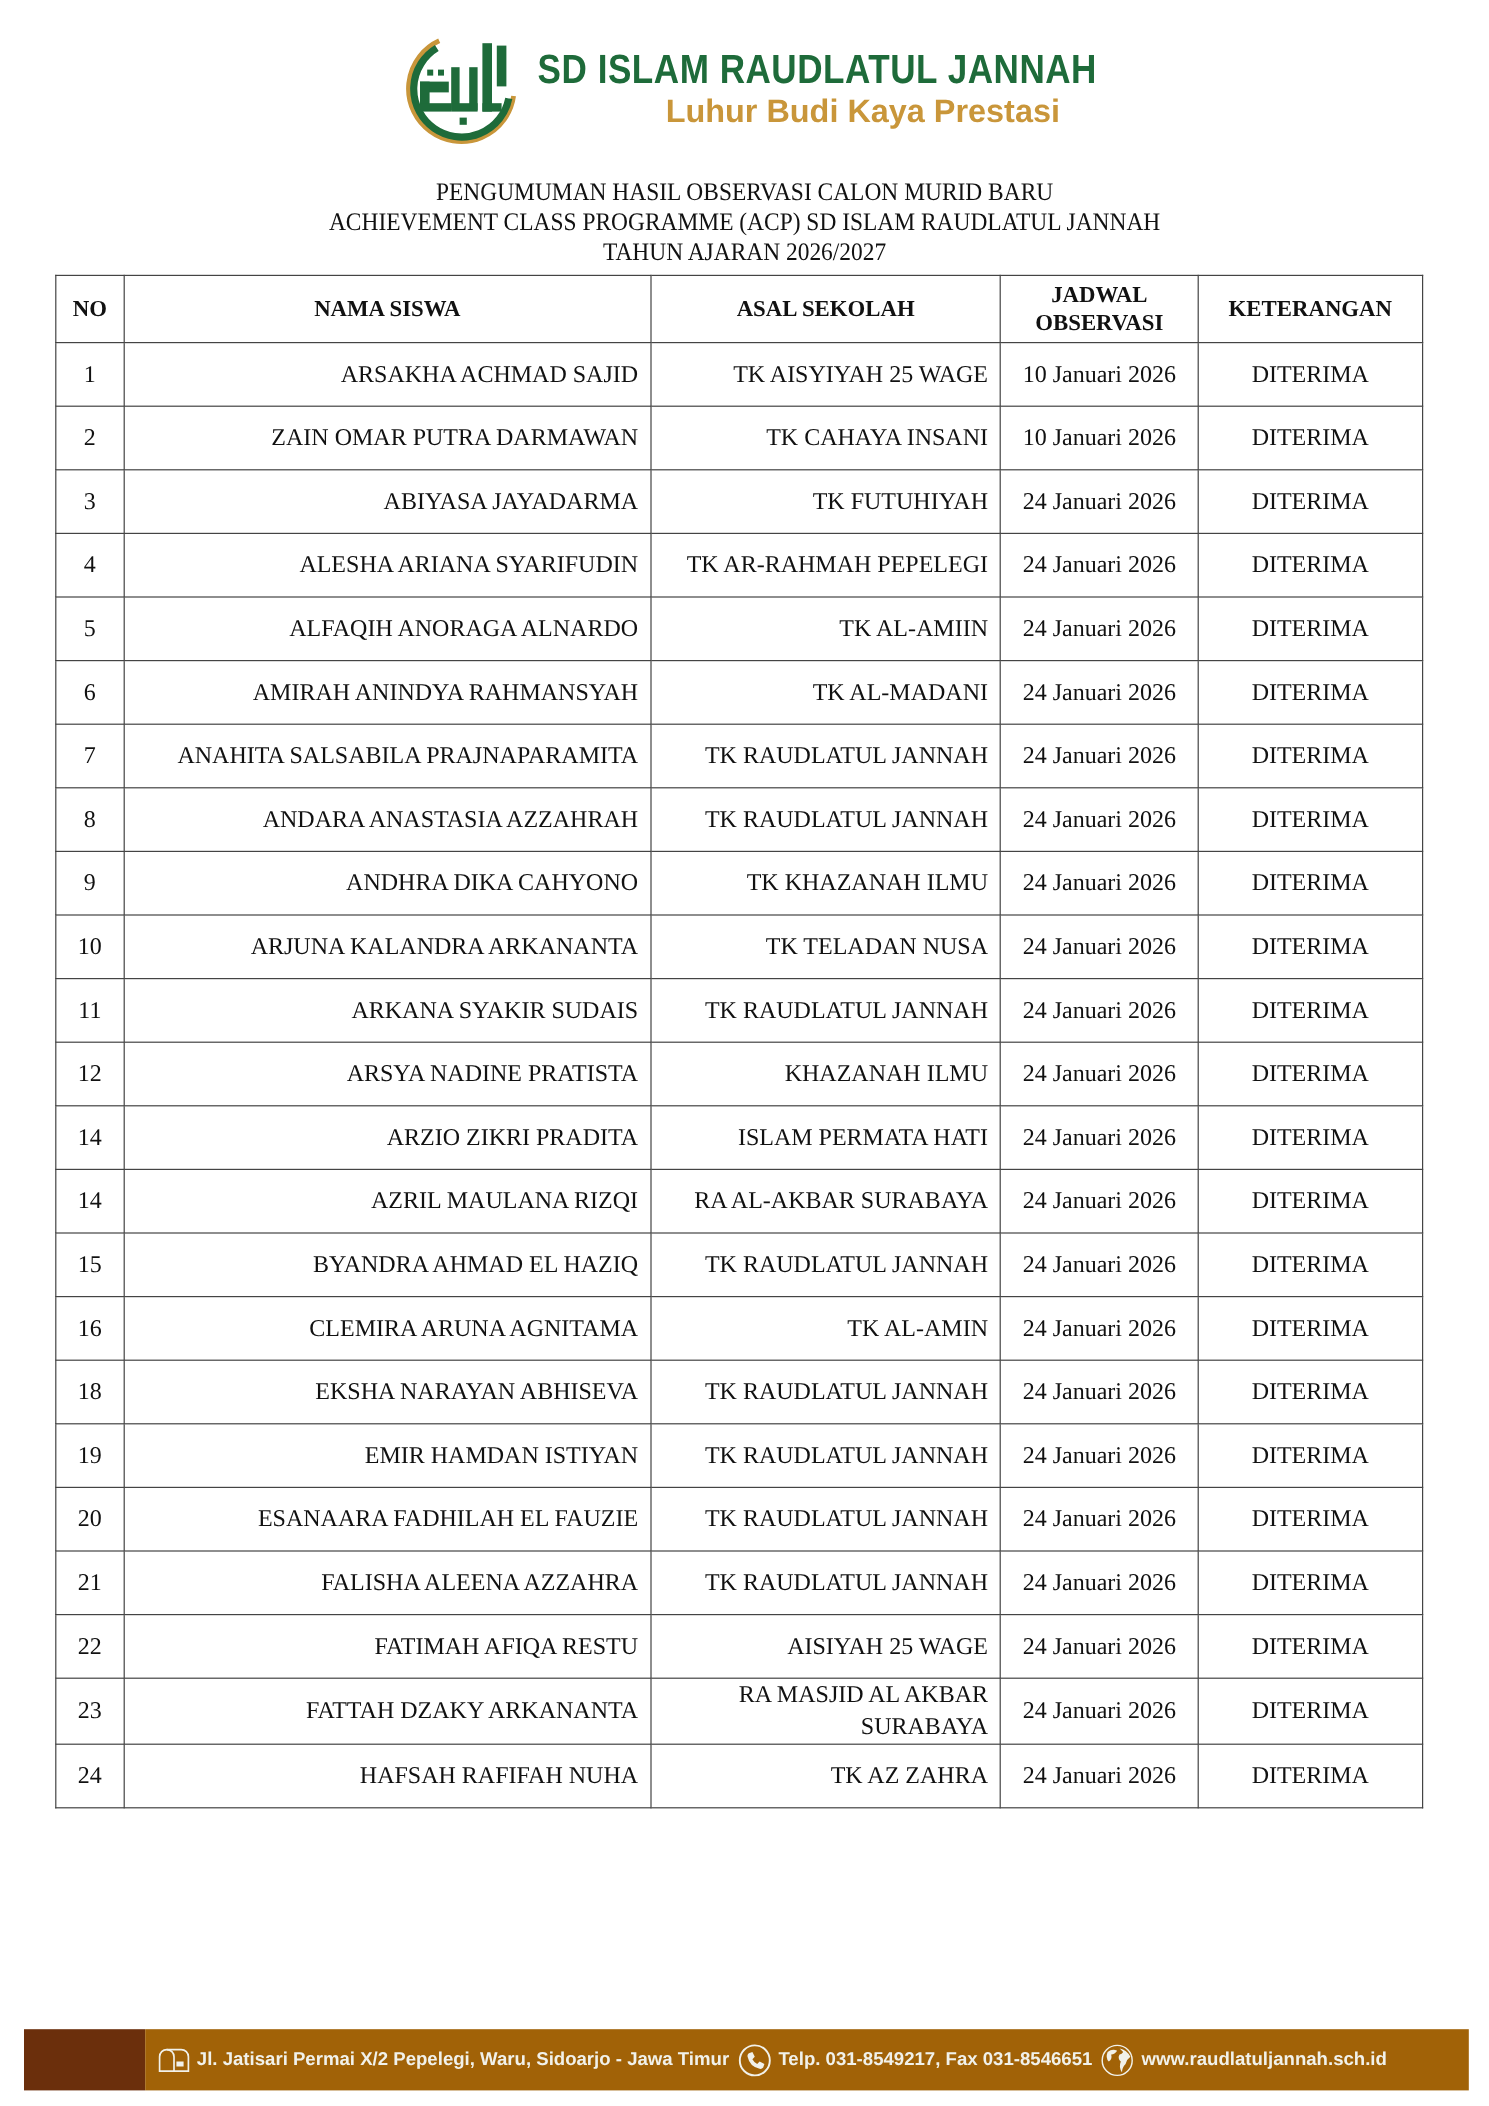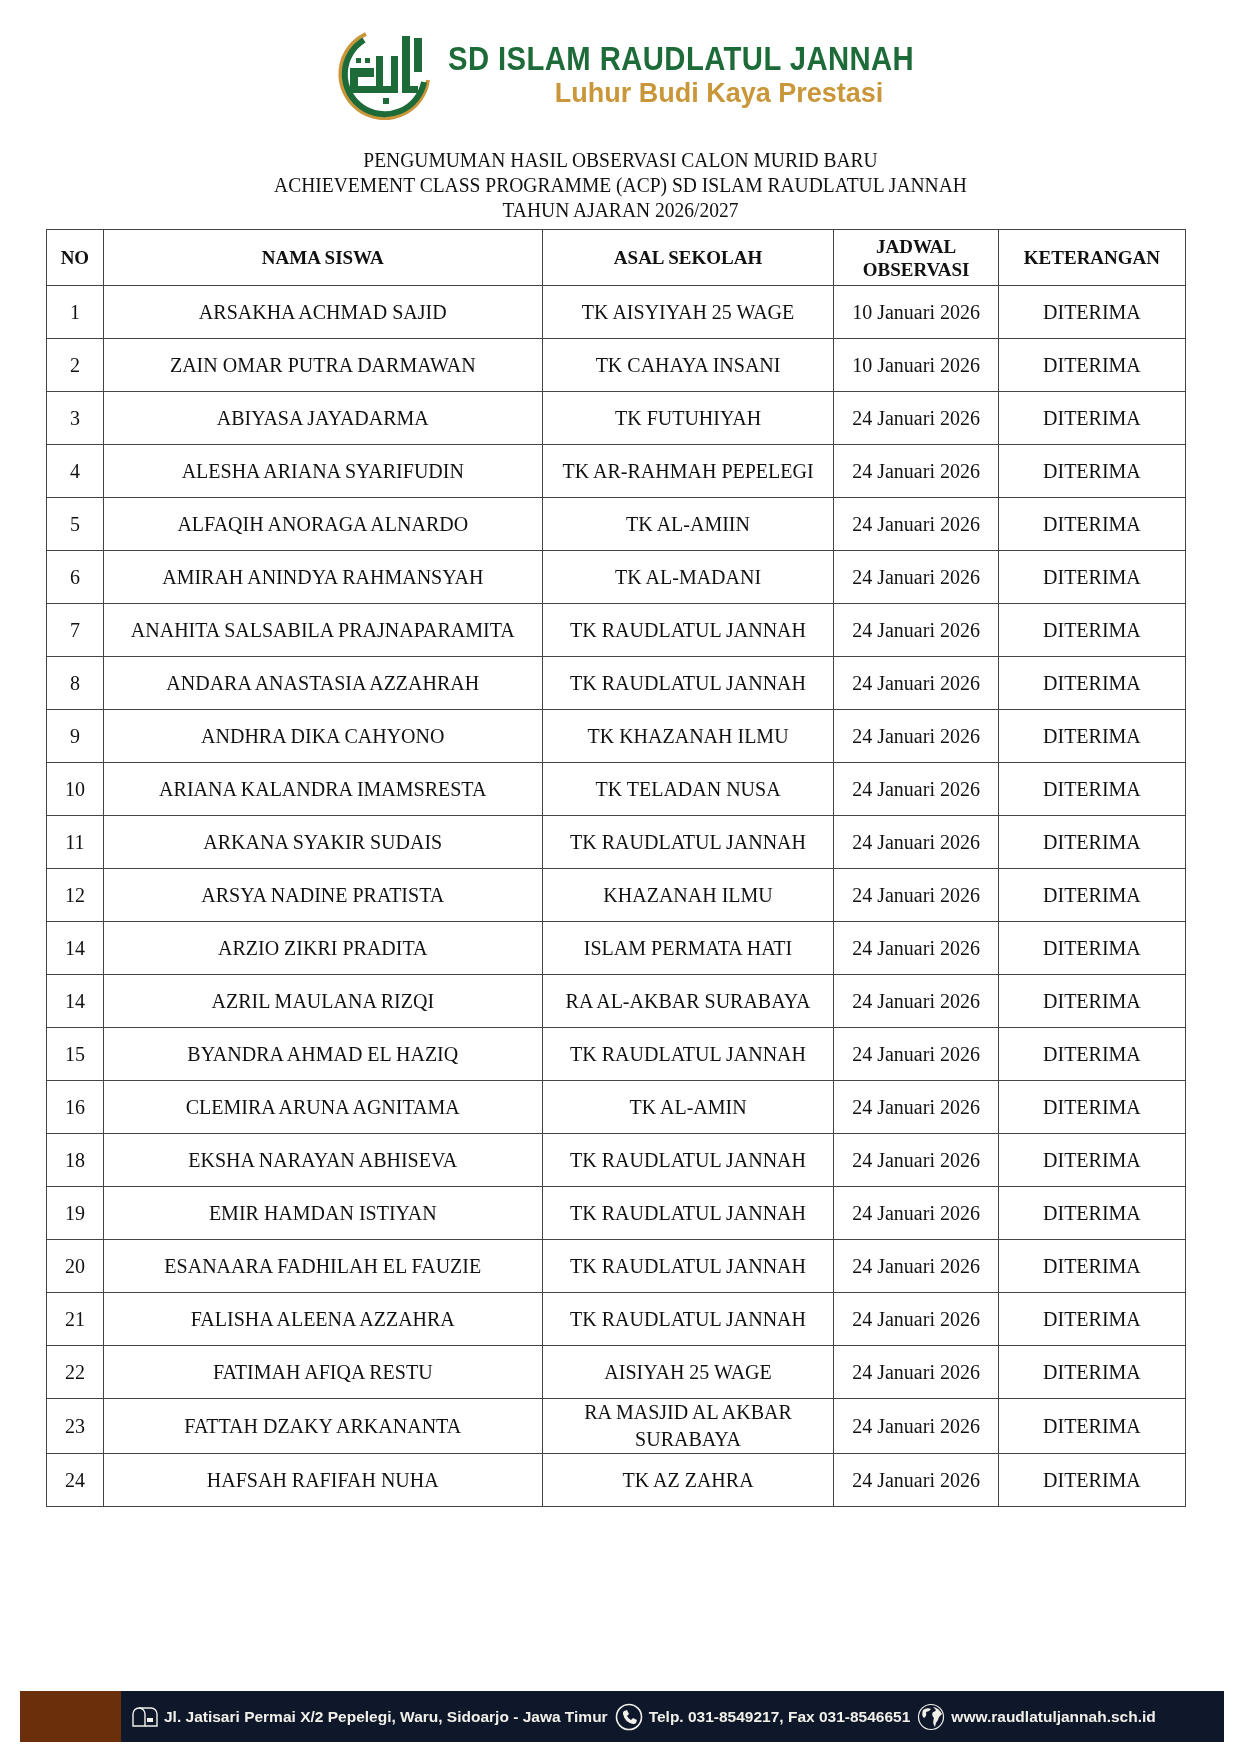--- a/index.html
+++ b/index.html
@@ -16,27 +16,27 @@
   
   .doc-title { position: absolute; left: 0; width: 1241px; top: 148px; text-align: center; font-weight: normal; font-size: 21px; line-height: 25px; }
   .doc-title div { transform: scaleX(0.93); }
 
   
   table.results { position: absolute; left: 46px; top: 229px; width: 1140px; border-collapse: collapse; font-size: 20px; }
   table.results th, table.results td { border: 1.5px solid #444; padding: 0 10px; height: 52px; }
   table.results th { font-weight: bold; font-size: 19px; height: 55px; line-height: 23px; text-align: center; }
   col.c-no { width: 57px; } col.c-name { width: 446px; } col.c-school { width: 296px; } col.c-date { width: 165px; } col.c-note { width: 188px; }
   td.no, td.date, td.note { text-align: center; }
-  td.name, td.school { text-align: center; }
+  td.name, td.school { text-align: right; }
   td.school { line-height: 27px; }
 
   
   .footer { position: absolute; left: 20px; top: 1691px; width: 1204px; height: 51px; display: flex; }
   .footer .brown { width: 101px; background: #6b2f0c; }
-  .footer .green { flex: 1; background: #0f172a; color: #f1f1ea; display: flex; align-items: center; padding-left: 8px; font-family: "Liberation Sans", "DejaVu Sans", sans-serif; font-weight: bold; font-size: 15.5px; white-space: nowrap; }
+  .footer .green { flex: 1; background: #a16207; color: #f1f1ea; display: flex; align-items: center; padding-left: 8px; font-family: "Liberation Sans", "DejaVu Sans", sans-serif; font-weight: bold; font-size: 15.5px; white-space: nowrap; }
   .footer .item { display: flex; align-items: center; margin-right: 6px; }
   .footer svg { width: 30px; height: 30px; margin-right: 5px; flex-shrink: 0; }
 </style>
 </head>
 <body>
 
 <div class="logo">
   <div class="emblem">
     <svg viewBox="0 0 104 104">
       <path d="M30 12 A44 44 0 1 0 92 58" fill="none" stroke="#c9963a" stroke-width="4"></path>
@@ -145,21 +145,21 @@
       </tr>
       <tr>
         <td class="no">9</td>
         <td class="name">ANDHRA DIKA CAHYONO</td>
         <td class="school">TK KHAZANAH ILMU</td>
         <td class="date">24 Januari 2026</td>
         <td class="note">DITERIMA</td>
       </tr>
       <tr>
         <td class="no">10</td>
-        <td class="name">ARIANA KALANDRA IMAMSRESTA</td>
+        <td class="name">ARJUNA KALANDRA ARKANANTA</td>
         <td class="school">TK TELADAN NUSA</td>
         <td class="date">24 Januari 2026</td>
         <td class="note">DITERIMA</td>
       </tr>
       <tr>
         <td class="no">11</td>
         <td class="name">ARKANA SYAKIR SUDAIS</td>
         <td class="school">TK RAUDLATUL JANNAH</td>
         <td class="date">24 Januari 2026</td>
         <td class="note">DITERIMA</td>

